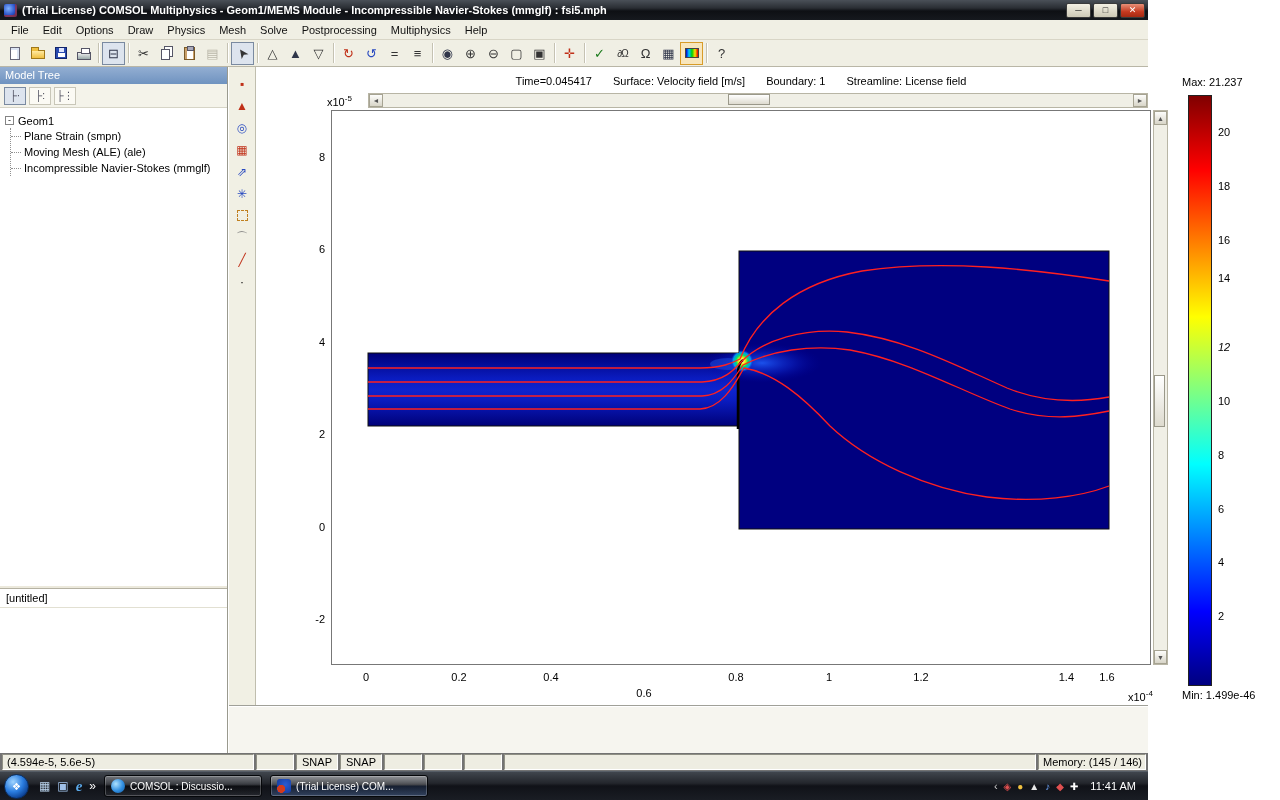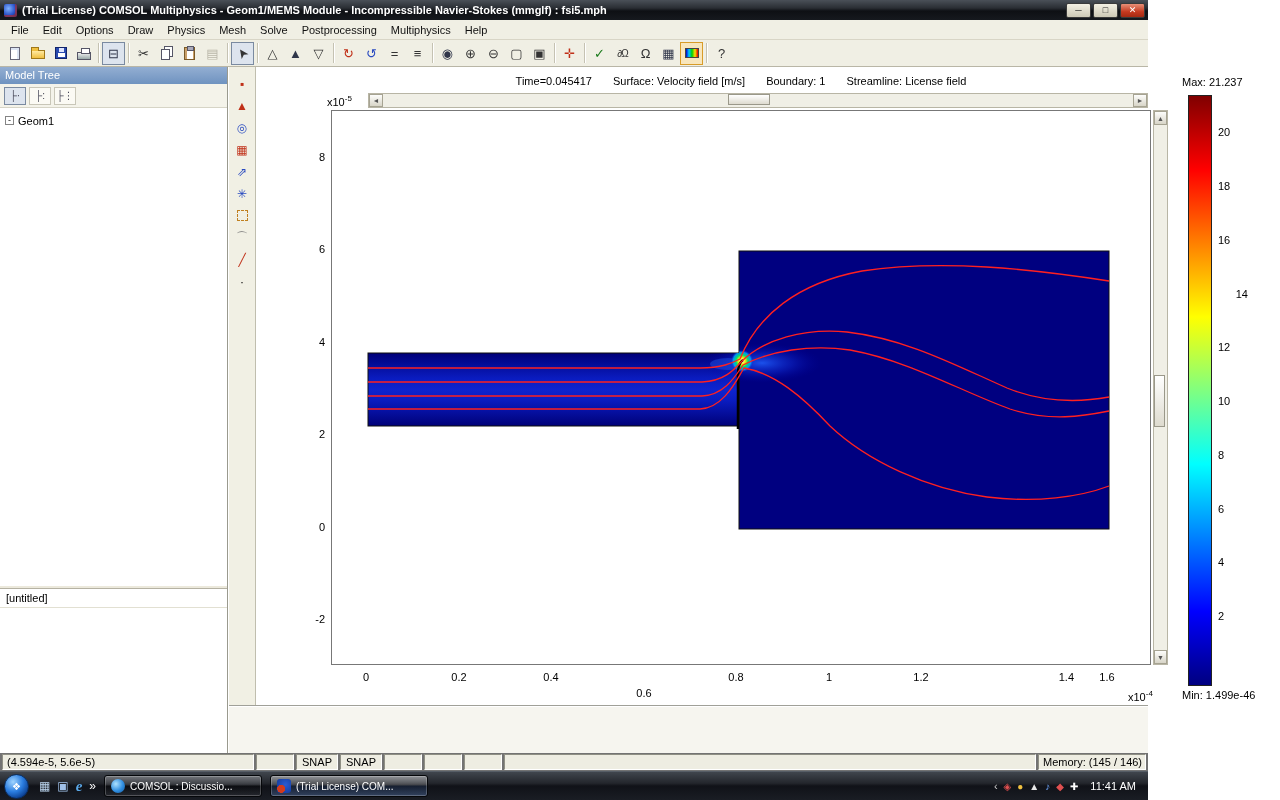--- a/index.html
+++ b/index.html
@@ -288,20 +288,25 @@
       <div id="mt-header">Model Tree</div>
       <div id="mt-toolbar">
         <span class="mtbtn pressed">├·</span>
         <span class="mtbtn">├:</span>
         <span class="mtbtn">├⋮</span>
       </div>
       <div id="tree">
         <div class="tree-root">
           <span class="expander">-</span>
           <span>Geom1</span>
+        </div>
+        <div class="tree-kids">
+          <div class="tree-item">Plane Strain (smpn)</div>
+          <div class="tree-item">Moving Mesh (ALE) (ale)</div>
+          <div class="tree-item">Incompressible Navier-Stokes (mmglf)</div>
         </div>
       </div>
       <div class="splitter"></div>
       <div id="untitled-panel">
         <div id="untitled-label">[untitled]</div>
       </div>
     </div>
 
     <div id="content-right">
 
@@ -427,22 +432,22 @@
 
         <div class="axis-label" style="left:871px; top:622px;"><span>x10</span><sup>-4</sup></div>
       </div>
 
       <div id="colorbar-area">
         <div id="cb-max">Max: 21.237</div>
         <div id="cb-bar"></div>
         <div class="cbtick" style="top:59px;">20</div>
         <div class="cbtick" style="top:113px;">18</div>
         <div class="cbtick" style="top:167px;">16</div>
-        <div class="cbtick" style="top:221px;text-align:right;">14</div>
-        <div class="cbtick" style="top:274px;">12</div>
+        <div class="cbtick" style="top:205px;">14</div>
+        <div class="cbtick" style="top:274px;font-style:italic;">12</div>
         <div class="cbtick" style="top:328px;">10</div>
         <div class="cbtick" style="top:382px;">8</div>
         <div class="cbtick" style="top:436px;">6</div>
         <div class="cbtick" style="top:489px;">4</div>
         <div class="cbtick" style="top:543px;">2</div>
         <div id="cb-min">Min: 1.499e-46</div>
       </div>
 
       <div id="log-strip"></div>
     </div>

